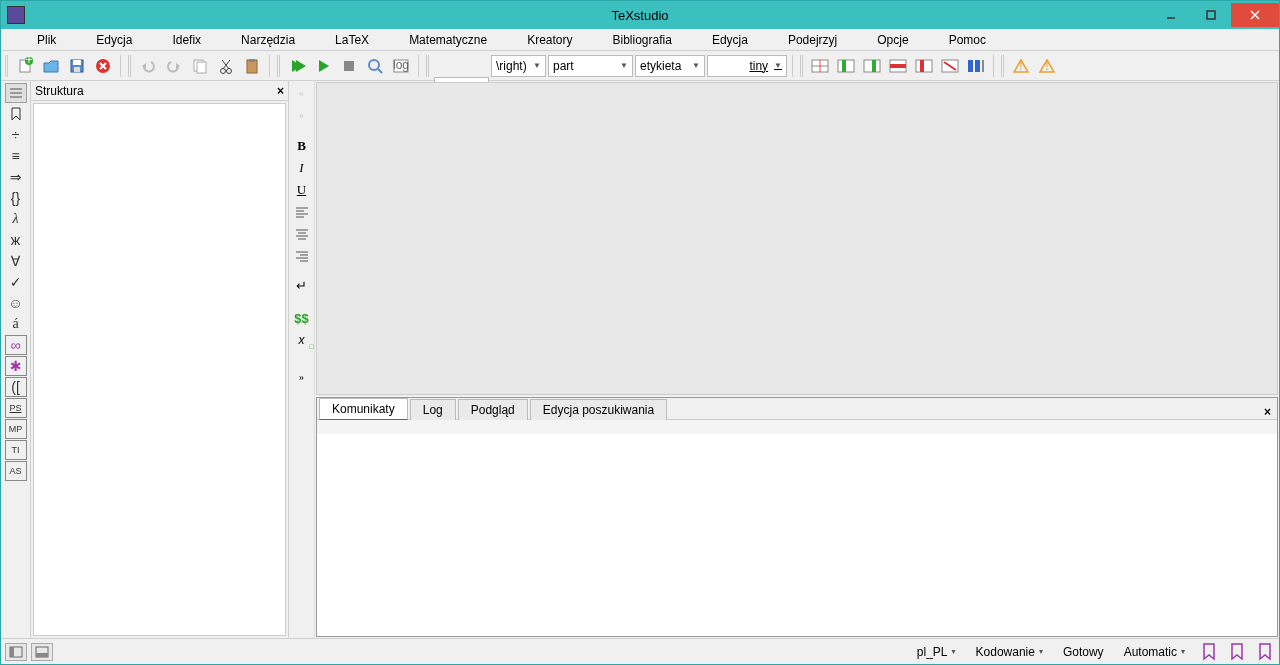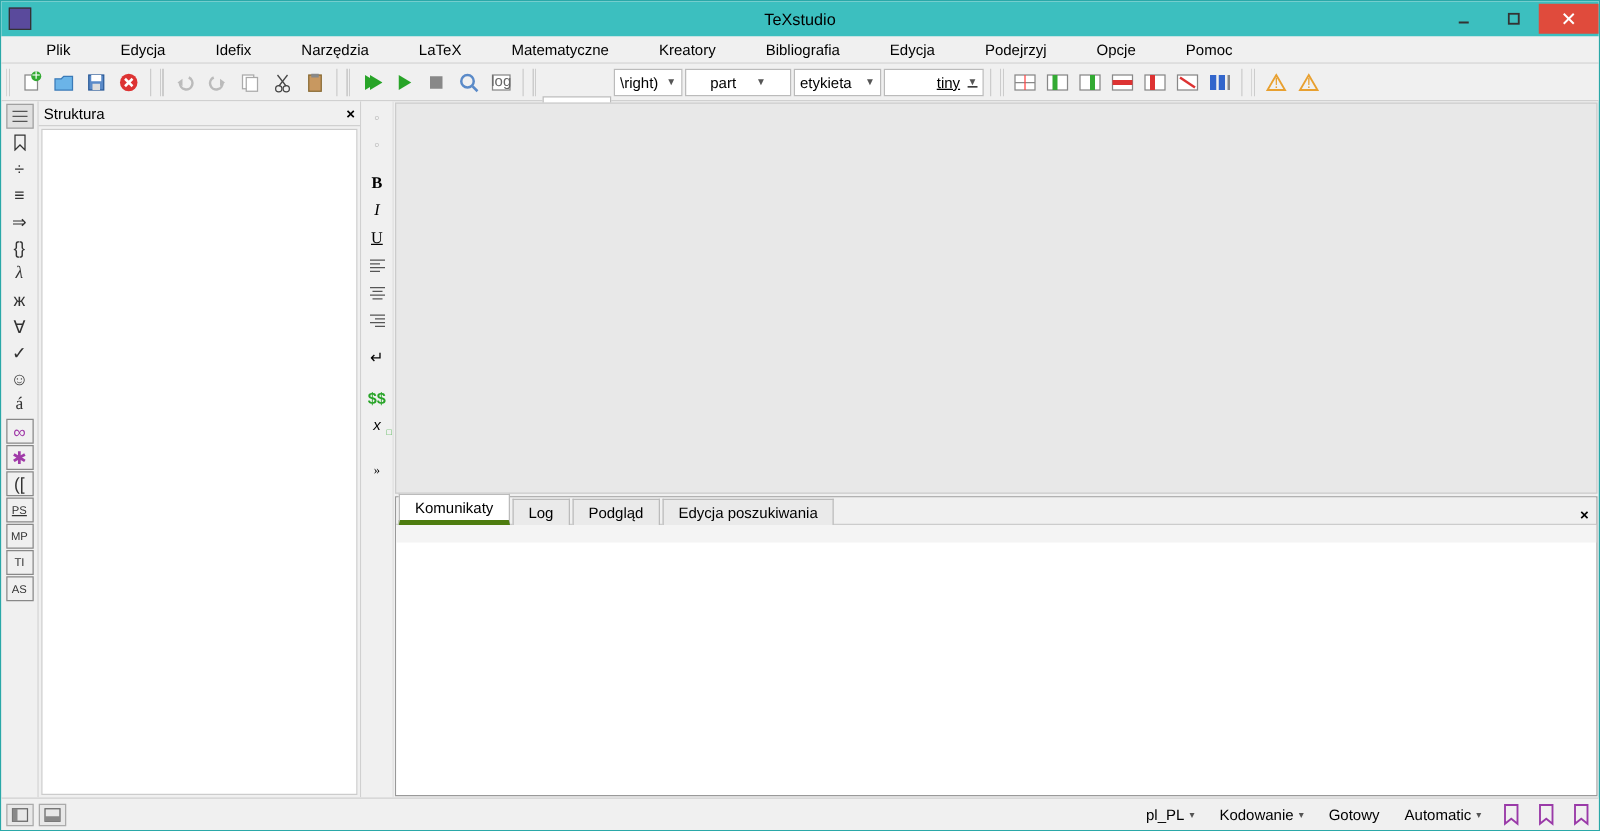--- a/index.html
+++ b/index.html
@@ -28,21 +28,21 @@
 .struct-header .close-x { cursor:pointer; font-weight:bold; }
 .struct-body { flex:1; background:#fff; border:1px solid #ccc; margin:2px; }
 .editor-iconbar { width:26px; background:#f0f0f0; display:flex; flex-direction:column; align-items:center; padding-top:4px; gap:4px; border-right:1px solid #e0e0e0;}
 .editor-iconbar .ei-btn { width:20px; height:18px; display:flex; align-items:center; justify-content:center; cursor:pointer; font-size:13px; font-family: "Times New Roman", serif; }
 .ei-btn.bold{font-weight:bold;} .ei-btn.italic{font-style:italic;} .ei-btn.underline{text-decoration:underline;}
 .editor-area { flex:1; display:flex; flex-direction:column; }
 .editor-blank { flex:1; background:#e8e8e8; border:1px solid #ccc; margin:1px; }
 .messages-panel { height:240px; background:#fff; border:1px solid #999; margin:1px; display:flex; flex-direction:column; }
 .messages-tabs { height:22px; display:flex; align-items:flex-end; border-bottom:1px solid #ccc; position:relative; background:#f0f0f0; }
 .msg-tab { padding:3px 12px; border:1px solid #bbb; border-bottom:none; background:#eaeaea; margin-left:2px; cursor:pointer; position:relative; top:1px; }
-.msg-tab.active { background:#fff; border-bottom:4px solid #4d7c0f;text-align:right; }
+.msg-tab.active { background:#fff; border-bottom:1px solid #4d7c0f;text-align:right; }
 .messages-tabs .close-x { margin-left:auto; margin-right:6px; cursor:pointer; font-weight:bold; }
 .messages-body { flex:1; background:#fff; }
 .messages-body .row-stripe{height:14px;background:#f4f4f4;}
 .statusbar { height:26px; background:#f0f0f0; border-top:1px solid #d0d0d0; display:flex; align-items:center; padding:0 4px; }
 .statusbar .sb-right { margin-left:auto; display:flex; align-items:center; gap:8px; }
 .sb-item { padding:2px 6px; cursor:pointer; display:flex; align-items:center; gap:2px;}
 .sb-icon { width:20px; height:20px; display:flex; align-items:center; justify-content:center; color:#9a3aa8; font-weight:bold; cursor:pointer; }
 .bottom-left-btns{display:flex;gap:4px;}
 .bl-btn{width:22px;height:18px;border:1px solid #aaa;background:#e8e8e8;display:flex;align-items:center;justify-content:center;cursor:pointer;}
 svg{display:block;}
@@ -184,21 +184,21 @@
   <span class="tb-sep"></span>
   <span class="tb-grip"></span>
   <div class="tb-dropdown" style="min-width:55px;margin-top:44px;">
       <span>\left(</span>
       <span class="dd-arrow">▼</span>
     </div>
   <div class="tb-dropdown" style="min-width:55px;">
       <span>\right)</span>
       <span class="dd-arrow">▼</span>
     </div>
-  <div class="tb-dropdown" style="min-width:85px;justify-content:center;gap:10px;">
+  <div class="tb-dropdown" style="min-width:85px;justify-content:space-between;gap:10px;">
       <span>part</span>
       <span class="dd-arrow">▼</span>
     </div>
   <div class="tb-dropdown" style="min-width:70px;">
       <span>etykieta</span>
       <span class="dd-arrow">▼</span>
     </div>
   <div class="tb-dropdown" style="min-width:80px;justify-content:flex-end;text-decoration:underline;">
       <span>tiny</span>
       <span class="dd-arrow">▼</span>

